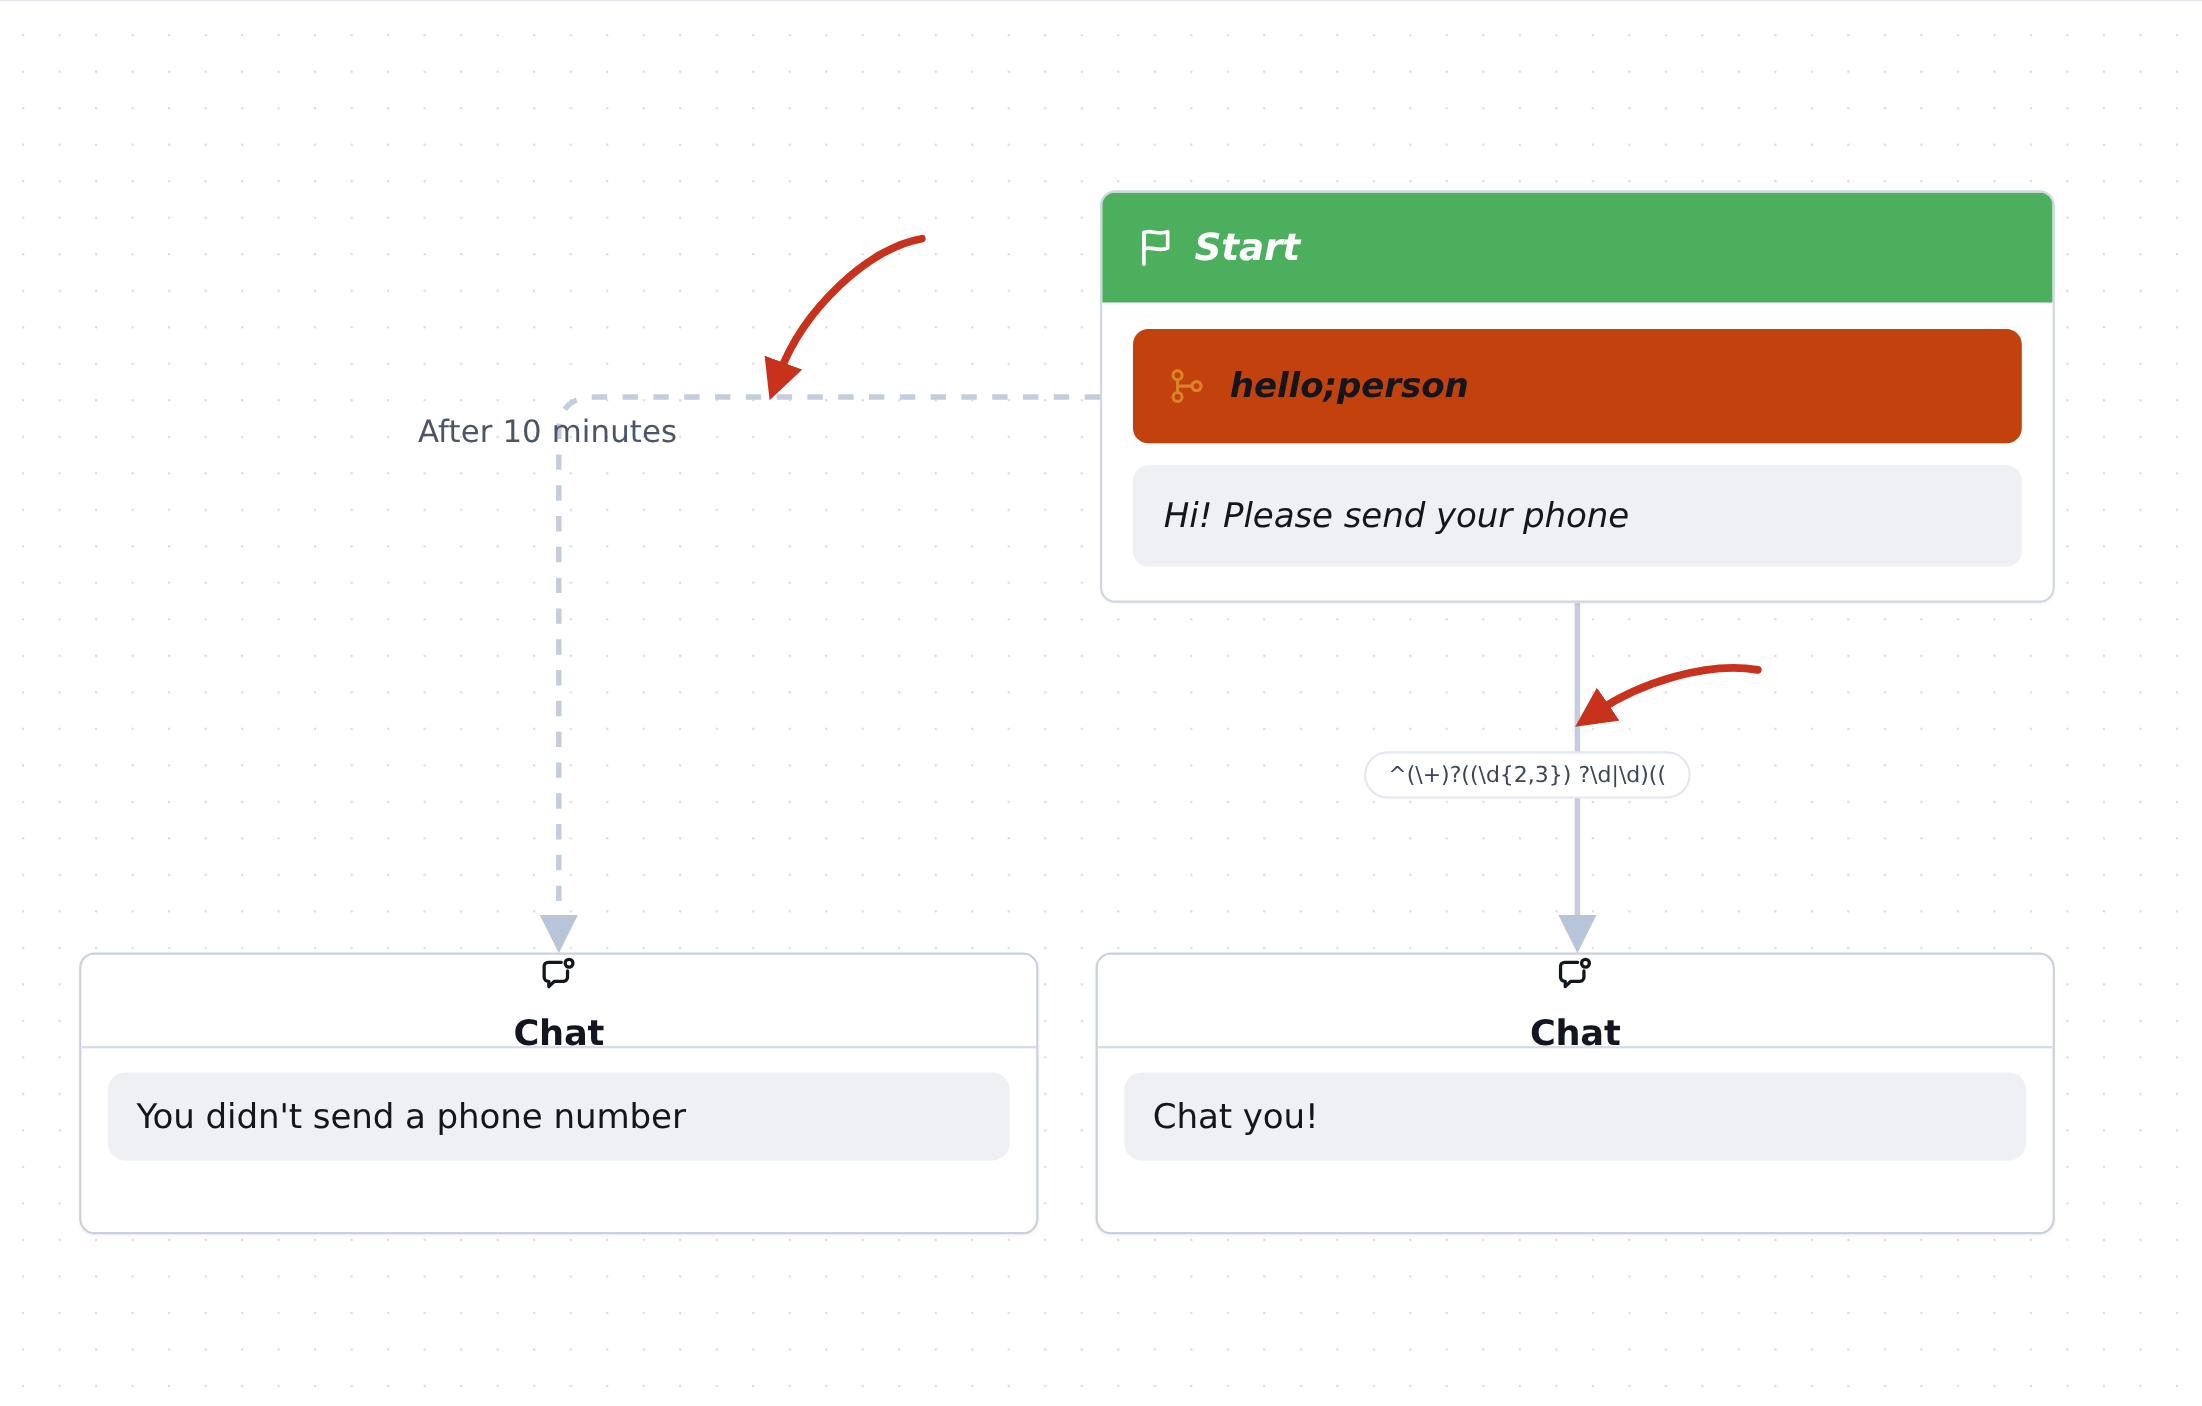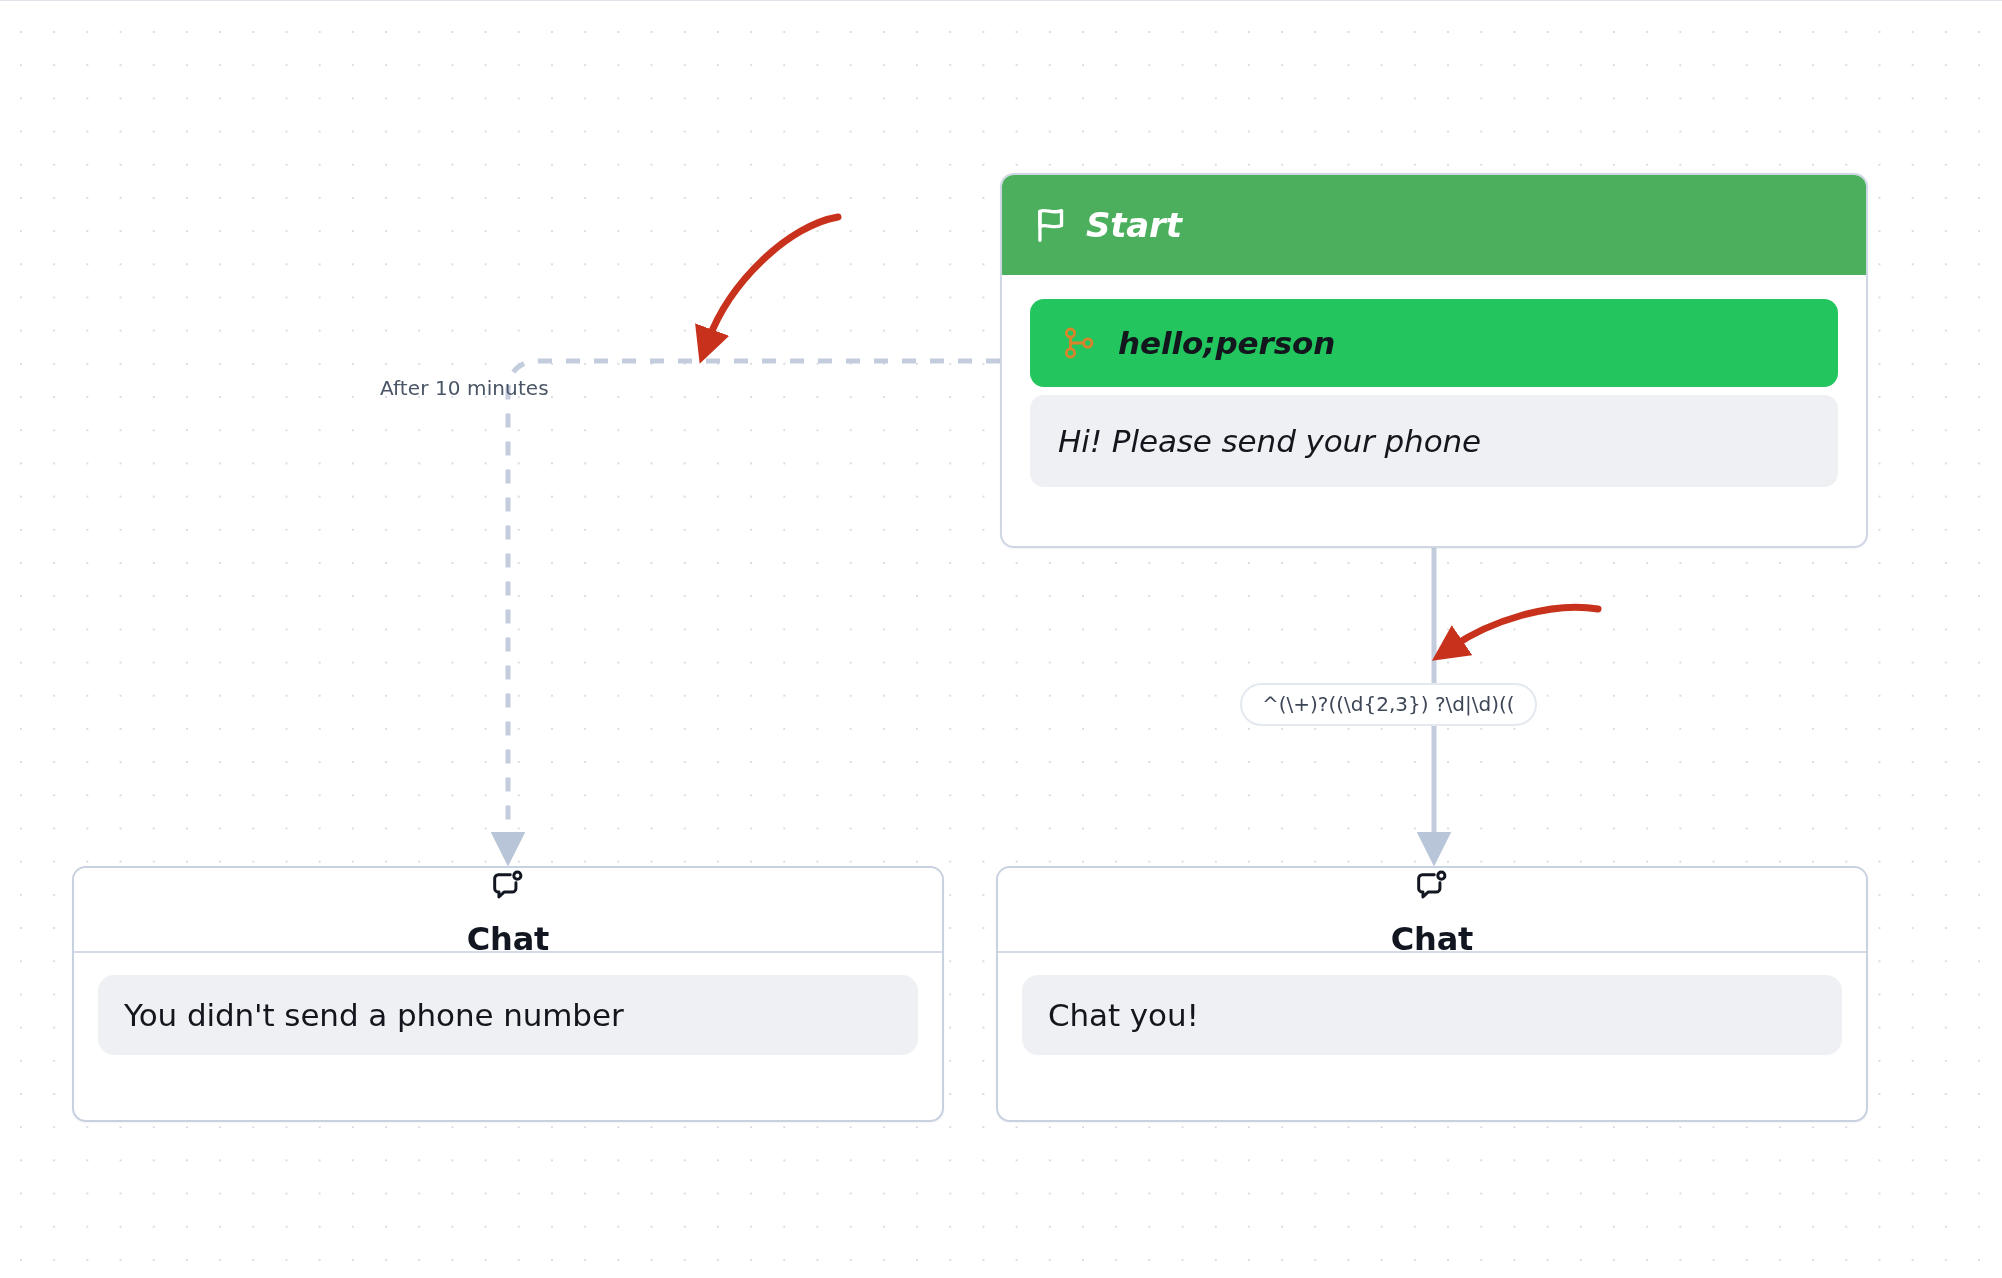--- a/index.html
+++ b/index.html
@@ -81,35 +81,35 @@
     box-sizing: border-box;
   }
   .pill {
     border-radius: 14px;
     box-sizing: border-box;
     display: flex;
     align-items: center;
     gap: 22px;
   }
   .pill.trigger {
-    background: #22c55e;
-    height: 88px;
+    background: #c2410c;
+    height: 104px;
     padding: 0 32px;
   }
   .pill.trigger .pill-text {
     font-size: 31px;
     font-weight: 700;
     color: #13161c;
     letter-spacing: -0.1px;
   }
   .pill.message {
     background: #eef0f4;
     height: 92px;
     padding: 0 28px;
-    margin-top: 8px;
+    margin-top: 20px;
   }
   .pill.message .pill-text {
     font-size: 31px;
     font-weight: 400;
     color: #13161c;
     letter-spacing: -0.1px;
   }
 
   
   .node.chat {
@@ -150,21 +150,21 @@
     padding: 0 26px;
     box-sizing: border-box;
     font-size: 31px;
     color: #13161c;
     letter-spacing: -0.1px;
   }
 
   
   .edge-label-plain {
     position: absolute;
-    font-size: 20px;
+    font-size: 28px;
     color: #4a5566;
     letter-spacing: 0.1px;
     white-space: nowrap;
   }
   .edge-label-chip {
     position: absolute;
     background: #ffffff;
     border: 2px solid #e4e8ef;
     border-radius: 22px;
     padding: 8px 20px;

